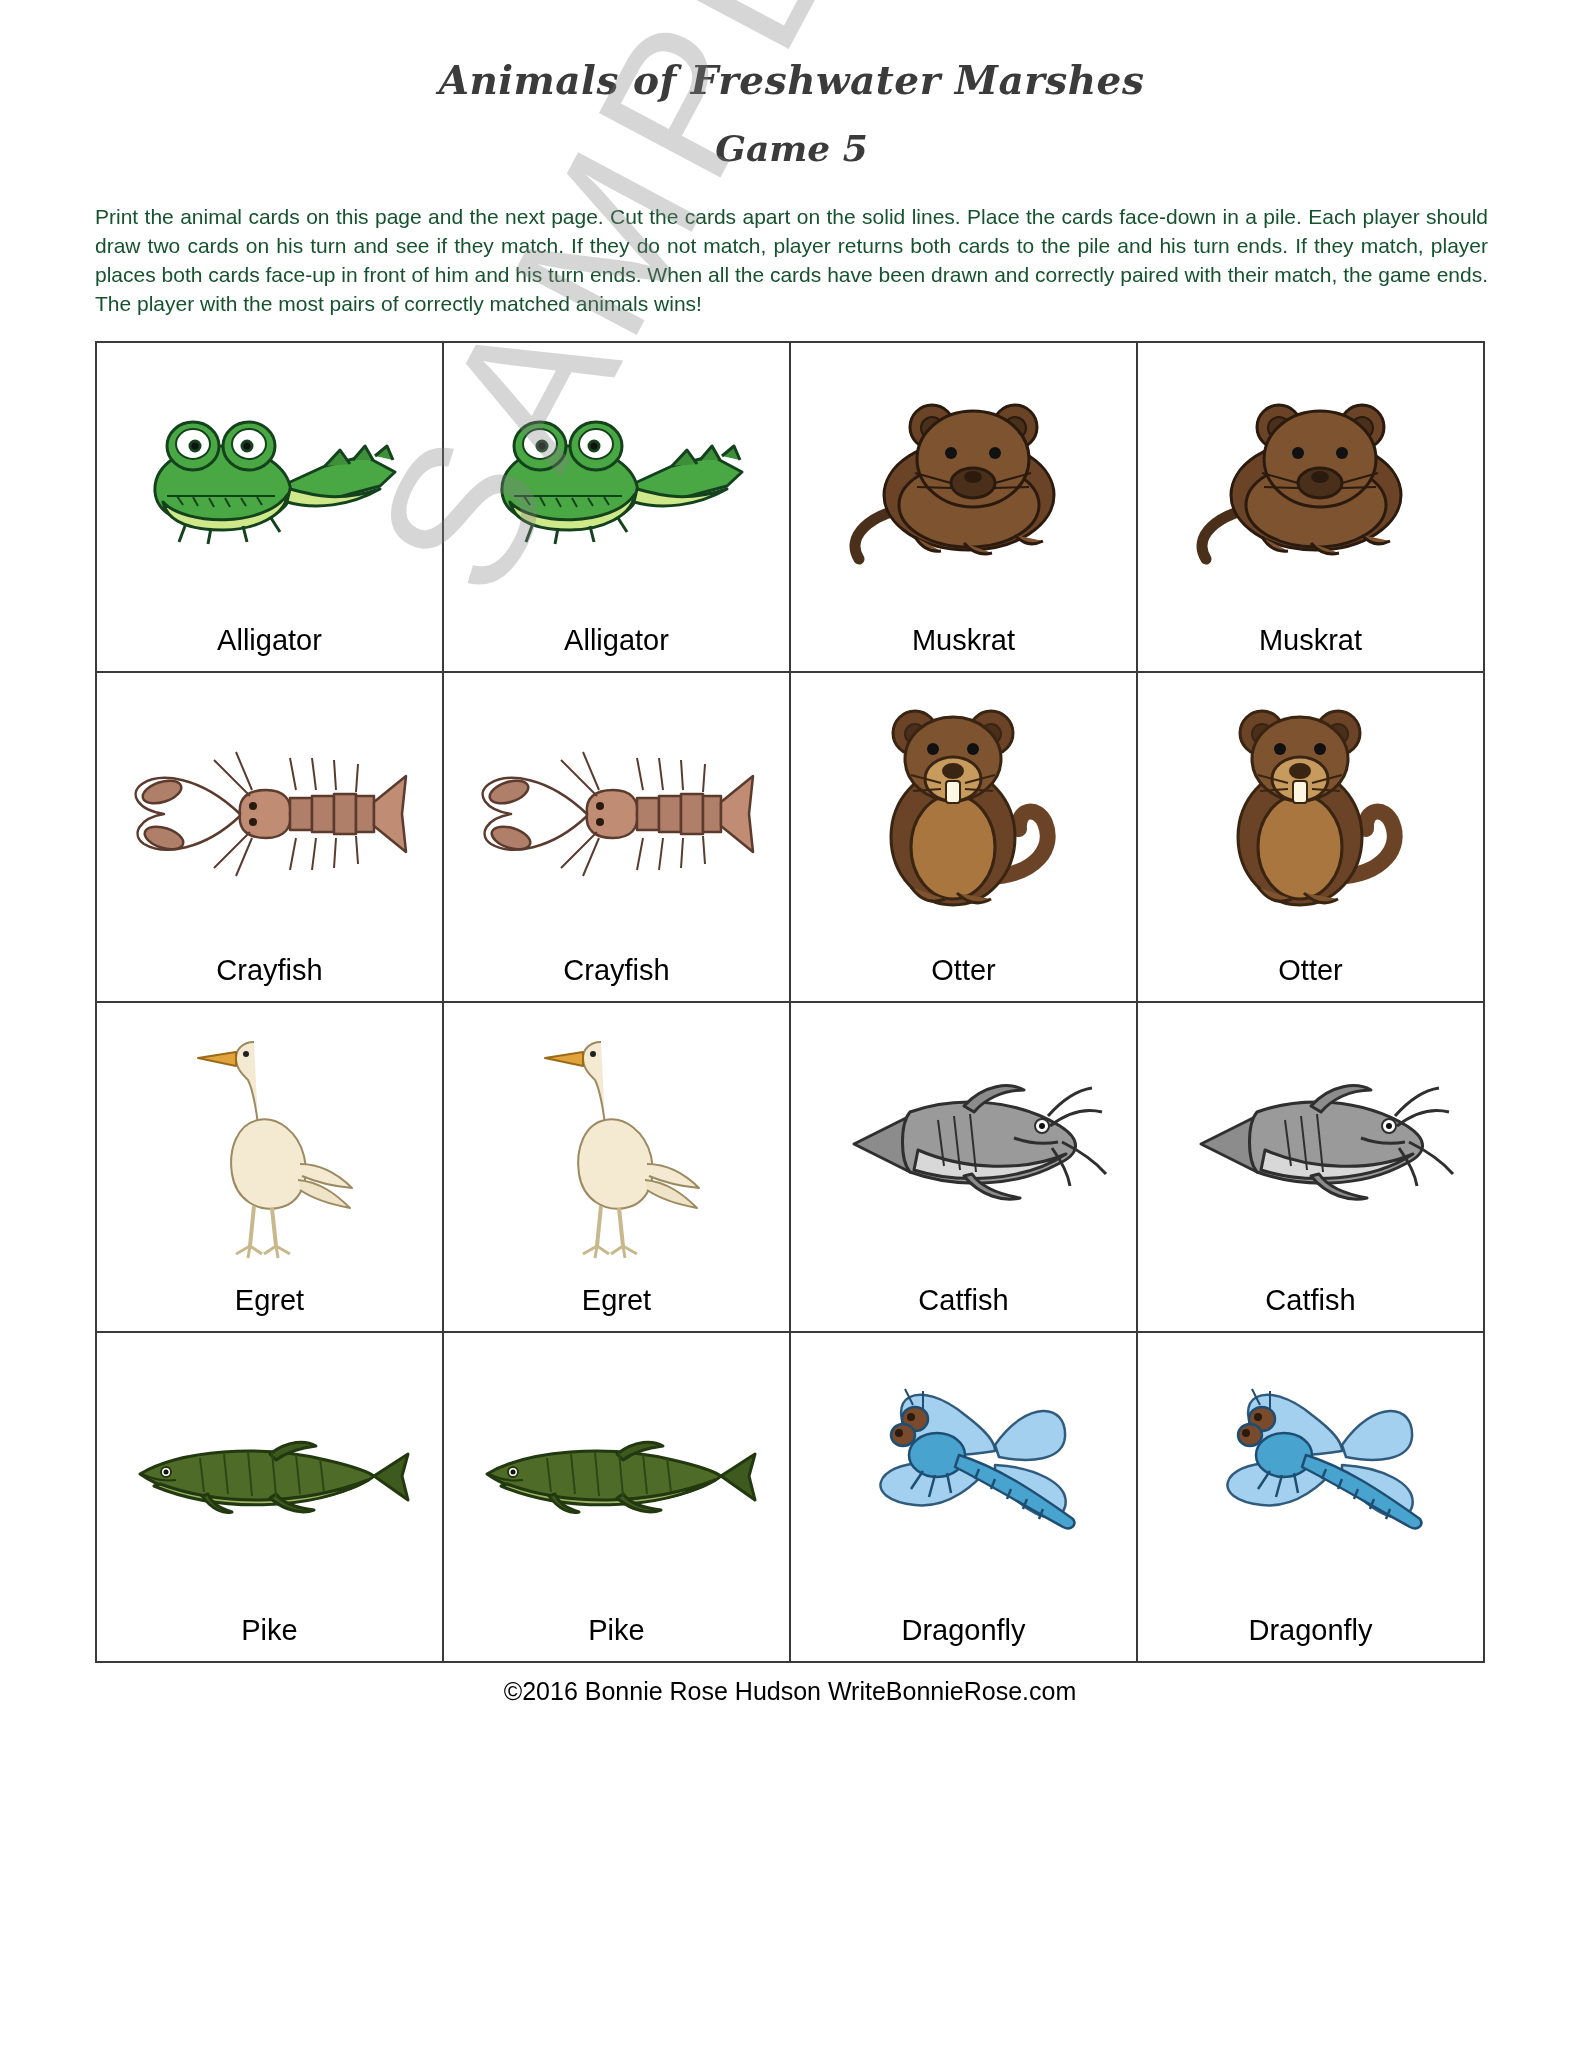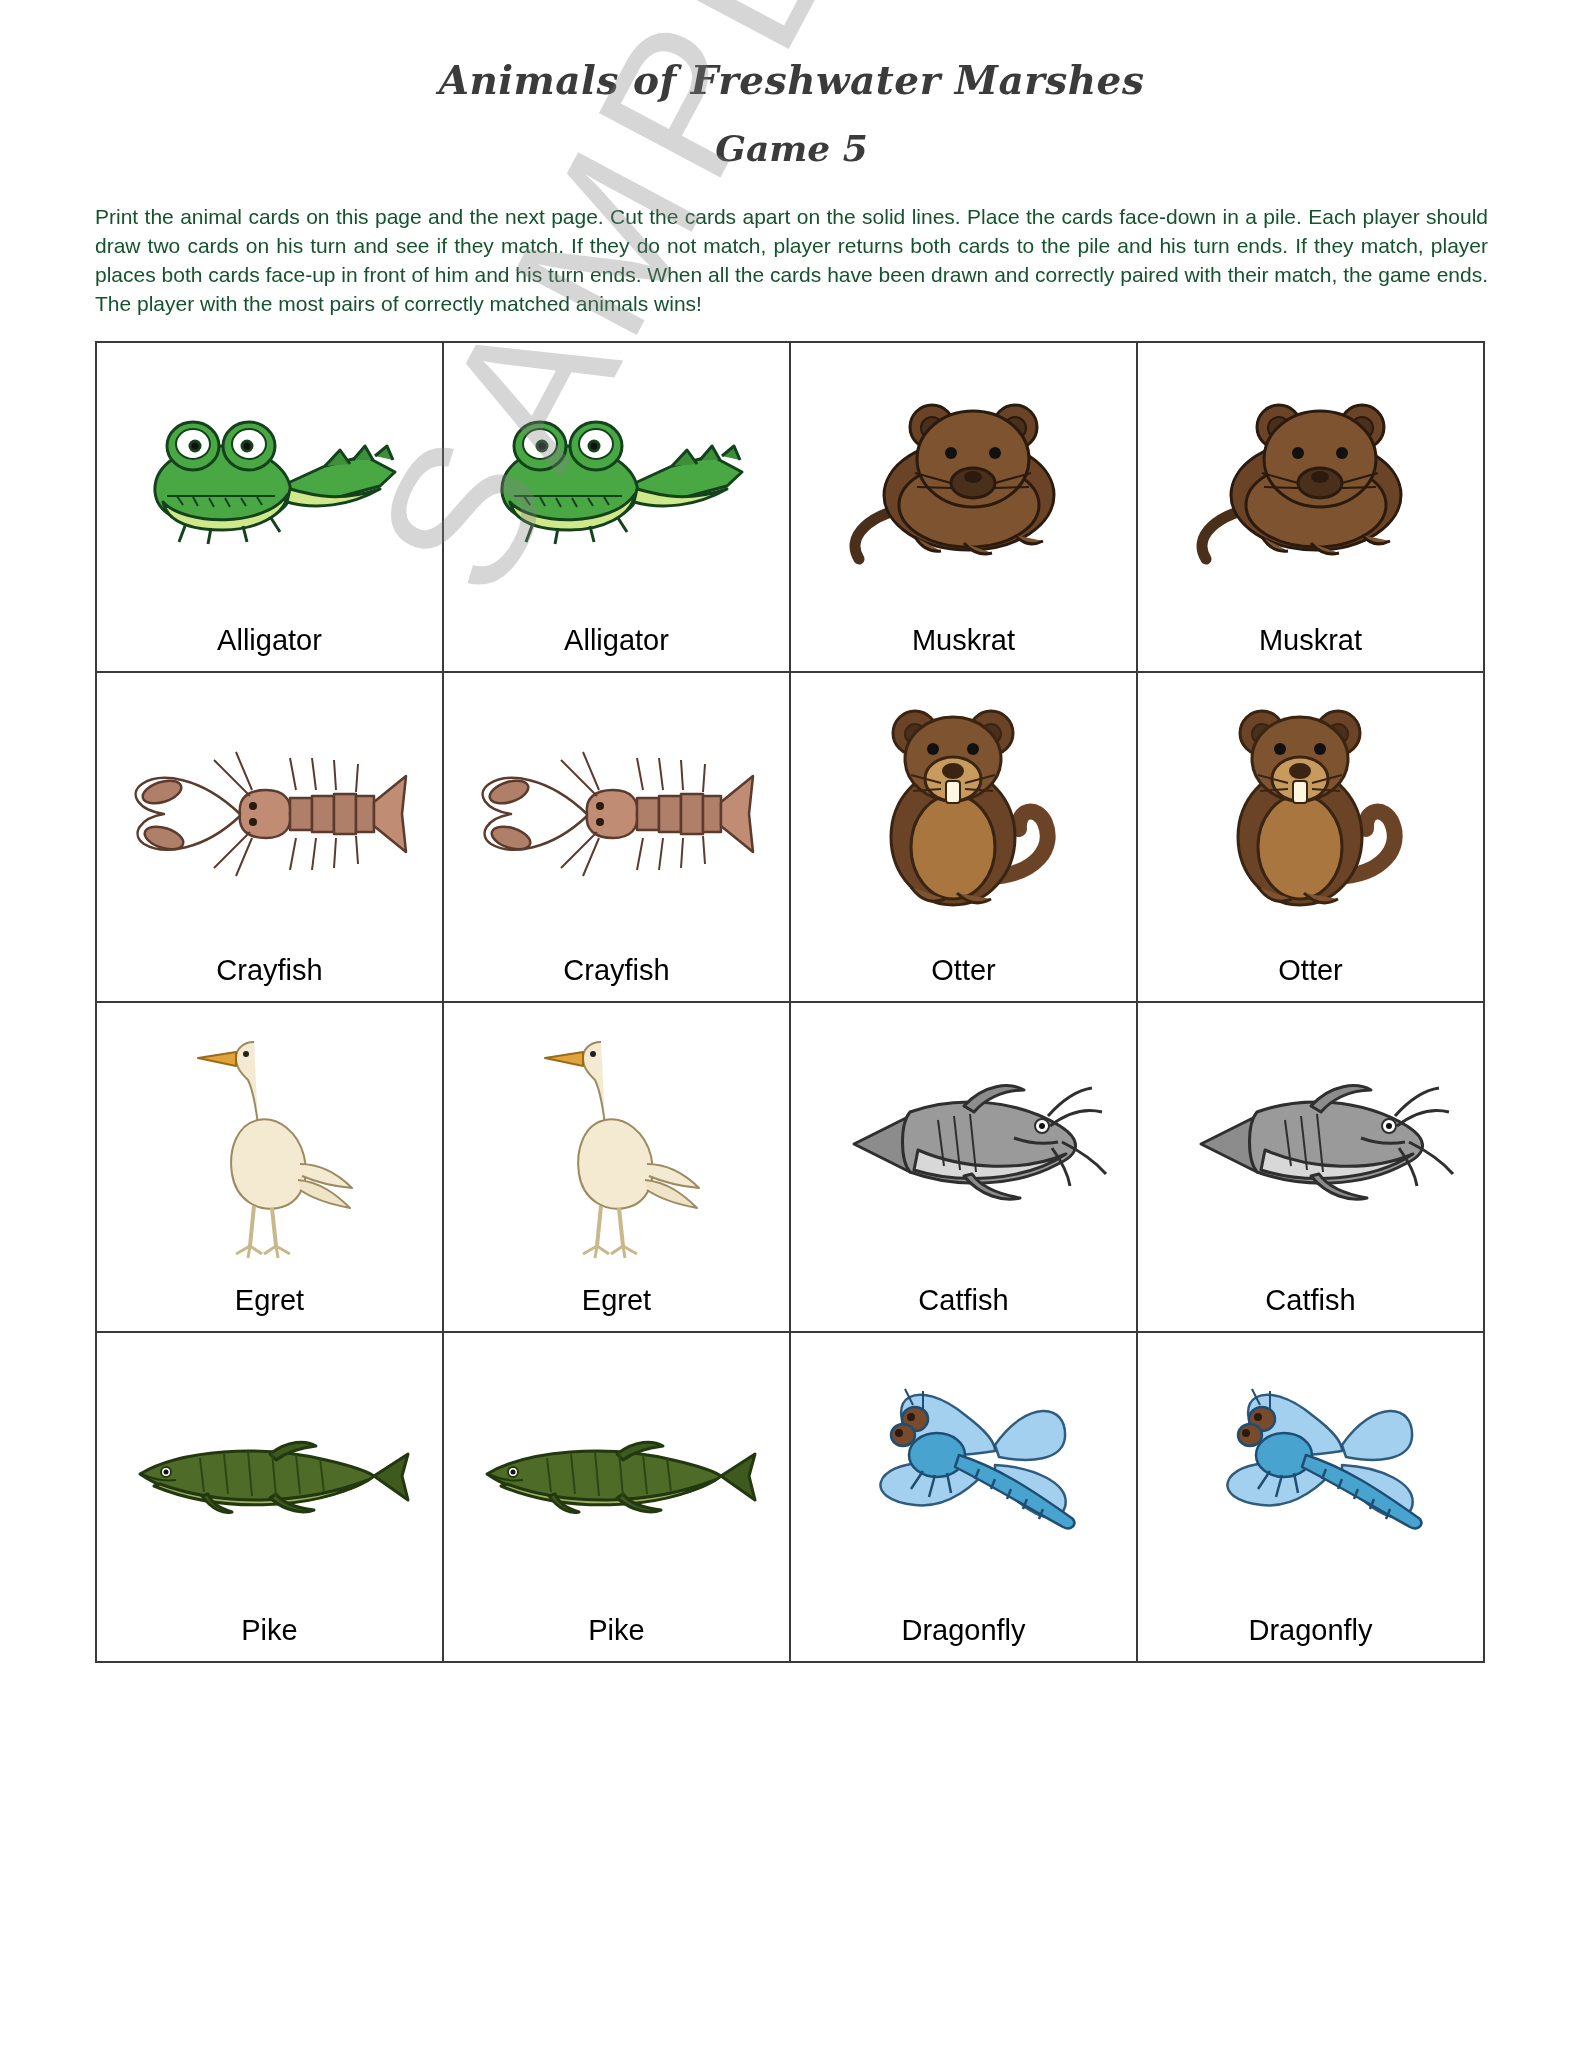--- a/index.html
+++ b/index.html
@@ -507,14 +507,15 @@
             </g>
           </svg>
         </div>
         <div class="cell-label">Dragonfly</div>
       </div>
 
     </div>
 
   </div>
 
+  <div class="footer">©2016 Bonnie Rose Hudson WriteBonnieRose.com</div>
 
 </div>
 
 </body></html>

